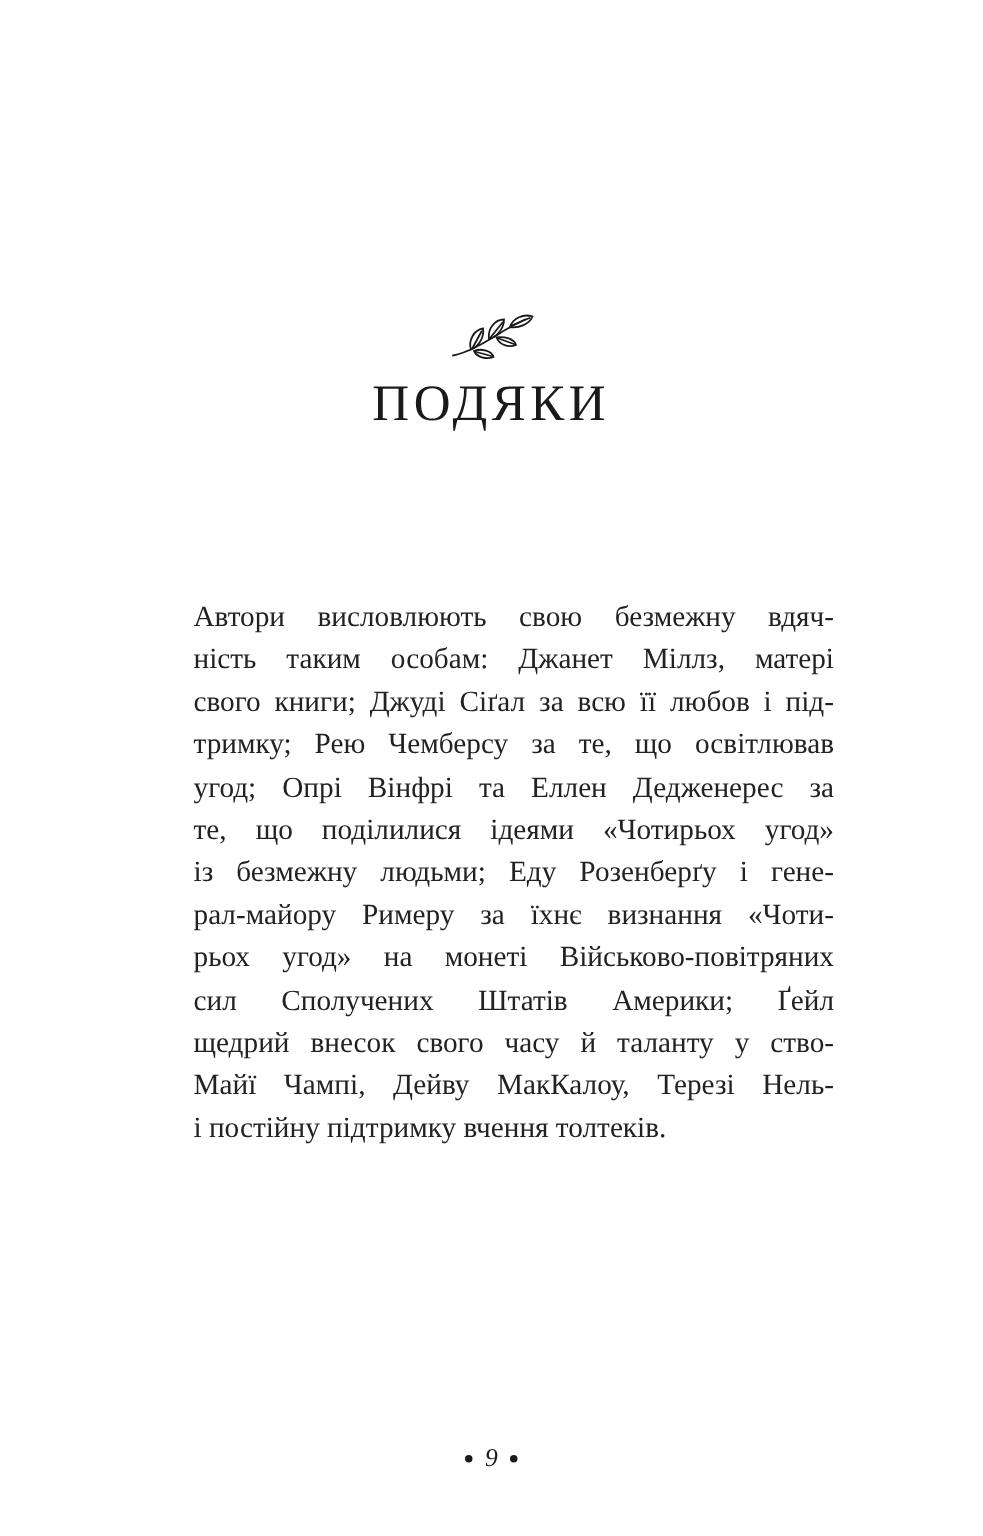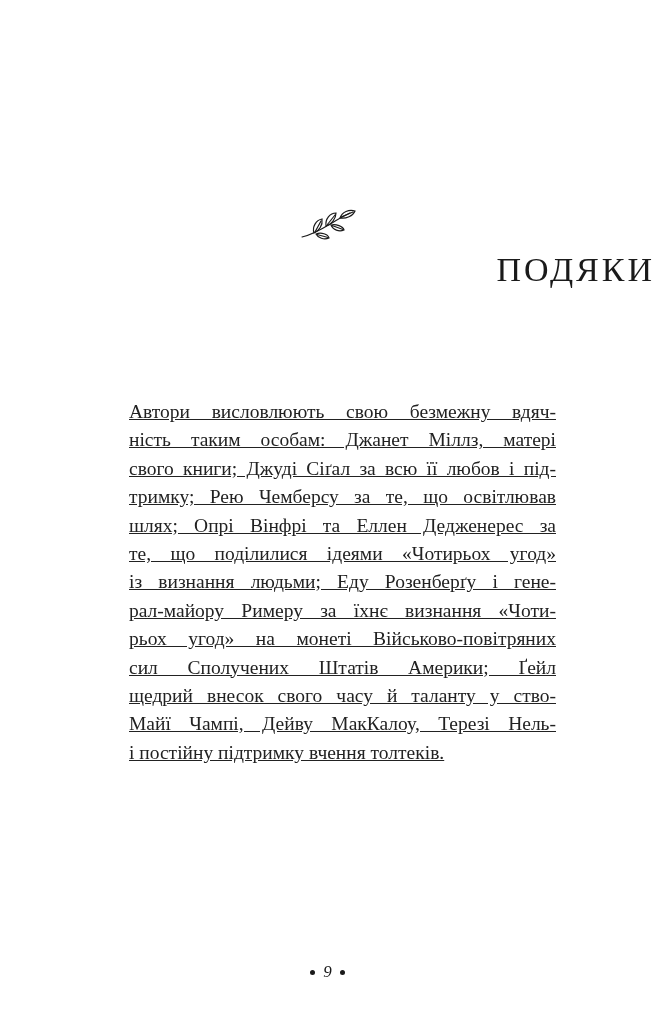--- a/index.html
+++ b/index.html
@@ -19,37 +19,36 @@
       left: 298px;
       top: 207px;
       width: 60px;
       height: 36px;
     }
     .title {
       position: absolute;
       left: 0;
       width: 655px;
       top: 250px;
-      text-align: right;
+      text-align: center;
       font-family: "Liberation Serif", "DejaVu Serif", serif;
       font-size: 34px;
       letter-spacing: 3px;
       color: #1a1a1a;
       line-height: 40px;
     }
     .body-text {
       position: absolute;
       left: 129px;
       top: 398px;
       width: 427px;
       font-family: "Liberation Serif", "DejaVu Serif", serif;
       font-size: 19.5px;
       line-height: 28.4px;
       color: #222;
-      text-decoration: underline;
     }
     .line {
       display: block;
       text-align: justify;
       text-align-last: justify;
       white-space: nowrap;
       height: 28.4px;
     }
     .line.last {
       text-align-last: left;
@@ -99,23 +98,23 @@
   </svg>
 </div>
 
 <div class="title">ПОДЯКИ</div>
 
 <div class="body-text">
   <span class="line">Автори висловлюють свою безмежну вдяч-</span>
   <span class="line">ність таким особам: Джанет Міллз, матері</span>
   <span class="line">свого книги; Джуді Сіґал за всю її любов і під-</span>
   <span class="line">тримку; Рею Чемберсу за те, що освітлював</span>
-  <span class="line">шлях; Опрі Вінфрі та Еллен Дедженерес за</span>
+  <span class="line">угод; Опрі Вінфрі та Еллен Дедженерес за</span>
   <span class="line">те, що поділилися ідеями «Чотирьох угод»</span>
-  <span class="line">із визнання людьми; Еду Розенберґу і гене-</span>
+  <span class="line">із безмежну людьми; Еду Розенберґу і гене-</span>
   <span class="line">рал-майору Римеру за їхнє визнання «Чоти-</span>
   <span class="line">рьох угод» на монеті Військово-повітряних</span>
   <span class="line">сил Сполучених Штатів Америки; Ґейл</span>
   <span class="line">щедрий внесок свого часу й таланту у ство-</span>
   <span class="line">Майї Чампі, Дейву МакКалоу, Терезі Нель-</span>
   <span class="line last">і постійну підтримку вчення толтеків.</span>
 </div>
 
 <div class="page-number">
   <span class="dot"></span><span>9</span><span class="dot"></span>

